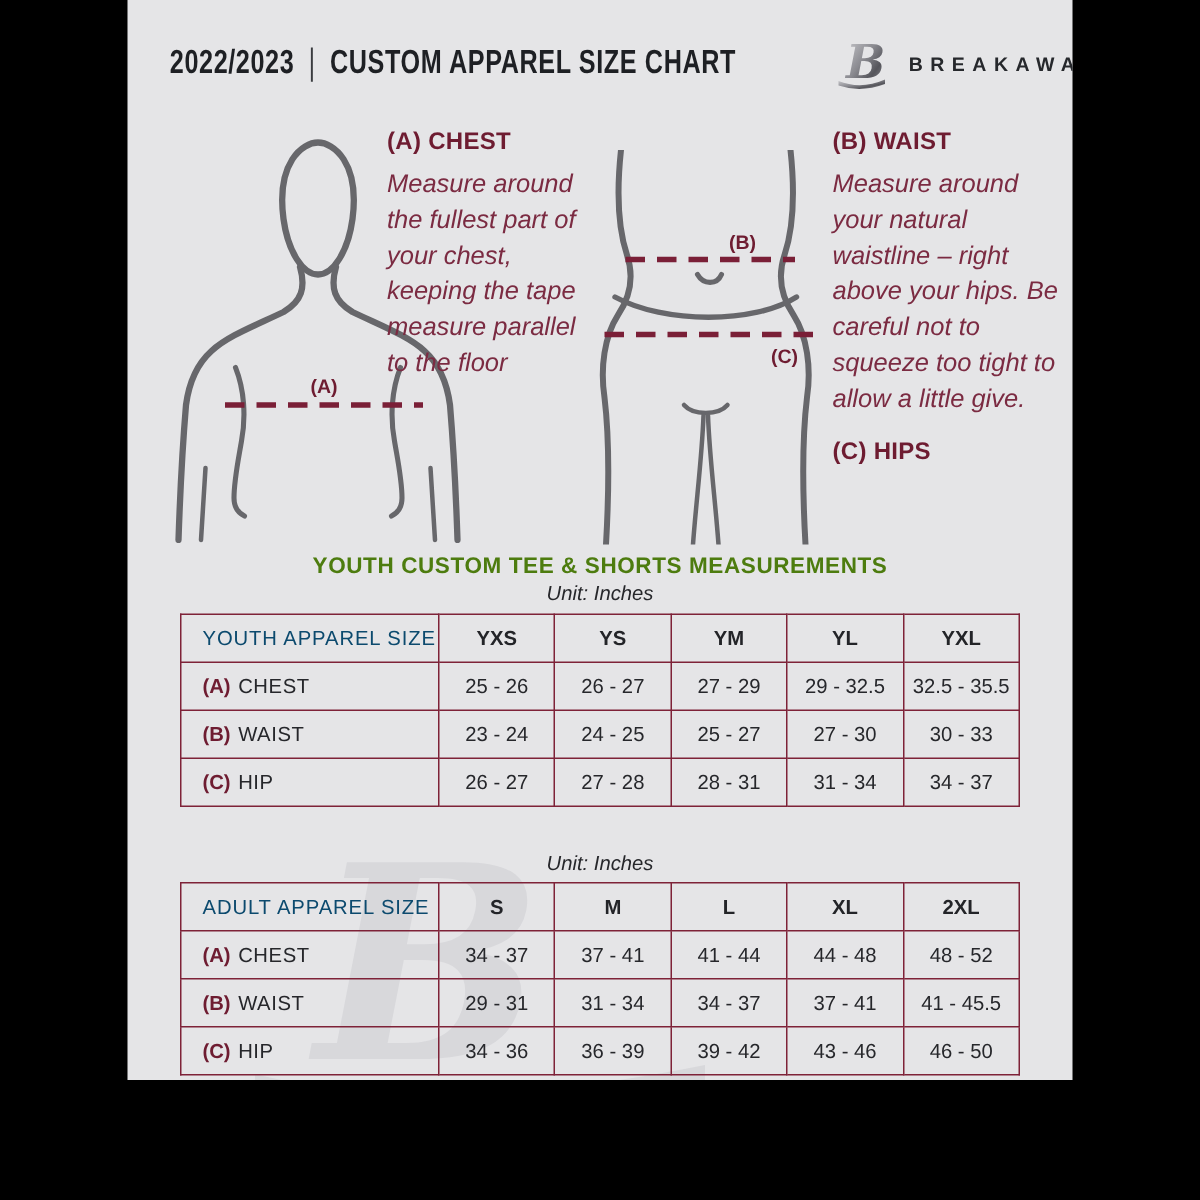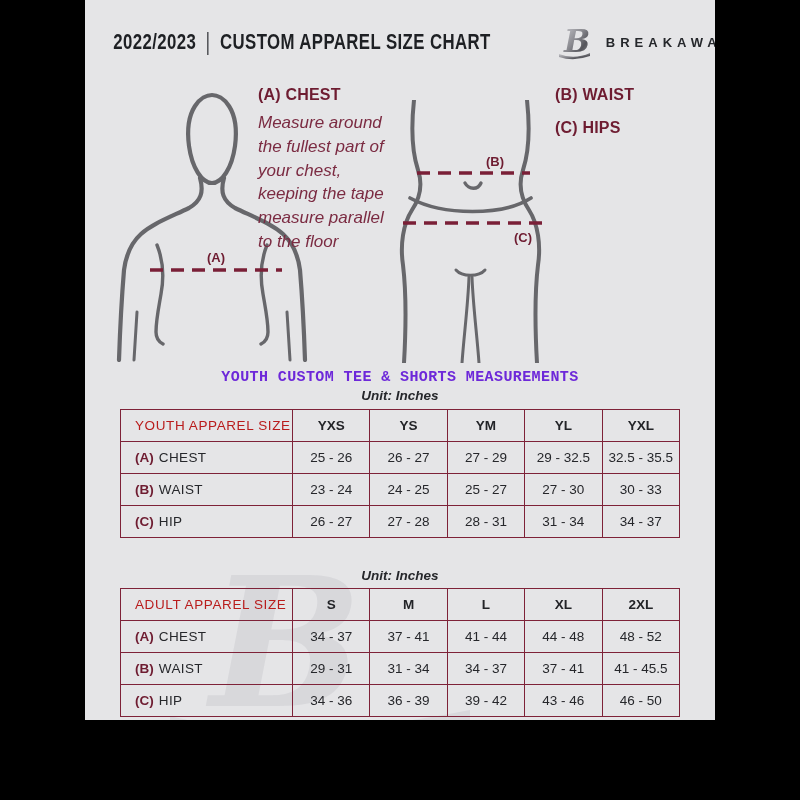--- a/index.html
+++ b/index.html
@@ -39,40 +39,40 @@
     white-space:pre-line;
   }
   .chest-copy{position:absolute;left:173px;top:86px;width:136px;}
   .right-copy{position:absolute;left:470px;top:86px;width:154px;}
   .hips-block{margin-top:15px;}
   .fig{position:absolute;}
 
   
   .sec-title{
     position:absolute;left:0;width:630px;text-align:center;
-    font-weight:bold;font-size:15px;color:#6d28d9;letter-spacing:0.4px;font-family:Liberation Mono, monospace;
+    font-weight:bold;font-size:15px;color:#4d7c0f;letter-spacing:0.4px;
   }
   .sec-unit{
     position:absolute;left:0;width:630px;text-align:center;
-    font-style:italic;font-size:13.5px;color:#26272b;font-weight:bold;
+    font-style:italic;font-size:13.5px;color:#26272b;
   }
 
   
   table.size{
     position:absolute;left:35px;width:560px;border-collapse:collapse;table-layout:fixed;
     background:transparent;
   }
   table.size col.c0{width:172px;}
   table.size th, table.size td{
     border:1.5px solid #7e2238;height:31px;padding:0;
     font-size:13.5px;color:#26272b;text-align:center;vertical-align:middle;
   }
   table.size th{font-weight:bold;color:#232428;}
   table.size th.rowhead{
-    font-weight:normal;text-align:left;padding-left:14px;letter-spacing:0.6px;color:#b91c1c;
+    font-weight:normal;text-align:left;padding-left:14px;letter-spacing:0.6px;color:#0c4a6e;
   }
   table.size td.rowlabel{text-align:left;padding-left:14px;}
   .pfx{font-weight:bold;color:#6e1c31;}
   .rl{color:#26272b;margin-left:5px;letter-spacing:0.4px;}
 
   
   .watermark{position:absolute;left:55px;top:548px;opacity:0.45;pointer-events:none;}
   .banner{
     position:absolute;left:12px;top:740px;width:604px;height:50px;
     background:#721d34;border-top:1px solid #842942;border-bottom:2px solid #55152a;
@@ -139,20 +139,21 @@
       </g>
       <path d="M 29 73 H 142" stroke="#7a1f37" stroke-width="3.6" stroke-dasharray="13 8" fill="none"></path>
       <path d="M 15 123 H 162" stroke="#7a1f37" stroke-width="3.6" stroke-dasharray="13 8" fill="none"></path>
       <text x="98" y="66" font-size="13" font-weight="bold" fill="#6e1c31">(B)</text>
       <text x="126" y="142" font-size="13" font-weight="bold" fill="#6e1c31">(C)</text>
     </svg>
 
     <div class="right-copy">
       <div>
         <div class="guide-head">(B) WAIST</div>
+        <p class="guide-body">Measure around your natural waistline – right above your hips. Be careful not to squeeze too tight to allow a little give.</p>
       </div>
       <div class="hips-block">
         <div class="guide-head">(C) HIPS</div>
       </div>
     </div>
 
     <svg class="watermark z0" width="380" height="200" viewBox="0 0 380 200" preserveAspectRatio="none">
       <text x="70" y="158" font-family="'DejaVu Serif', serif" font-style="italic" font-weight="bold" font-size="180" fill="#c9c9ce">B</text>
       <path d="M 30 168 Q 150 198 330 162 L 330 176 Q 150 210 30 182 Z" fill="#c9c9ce"></path>
     </svg>

